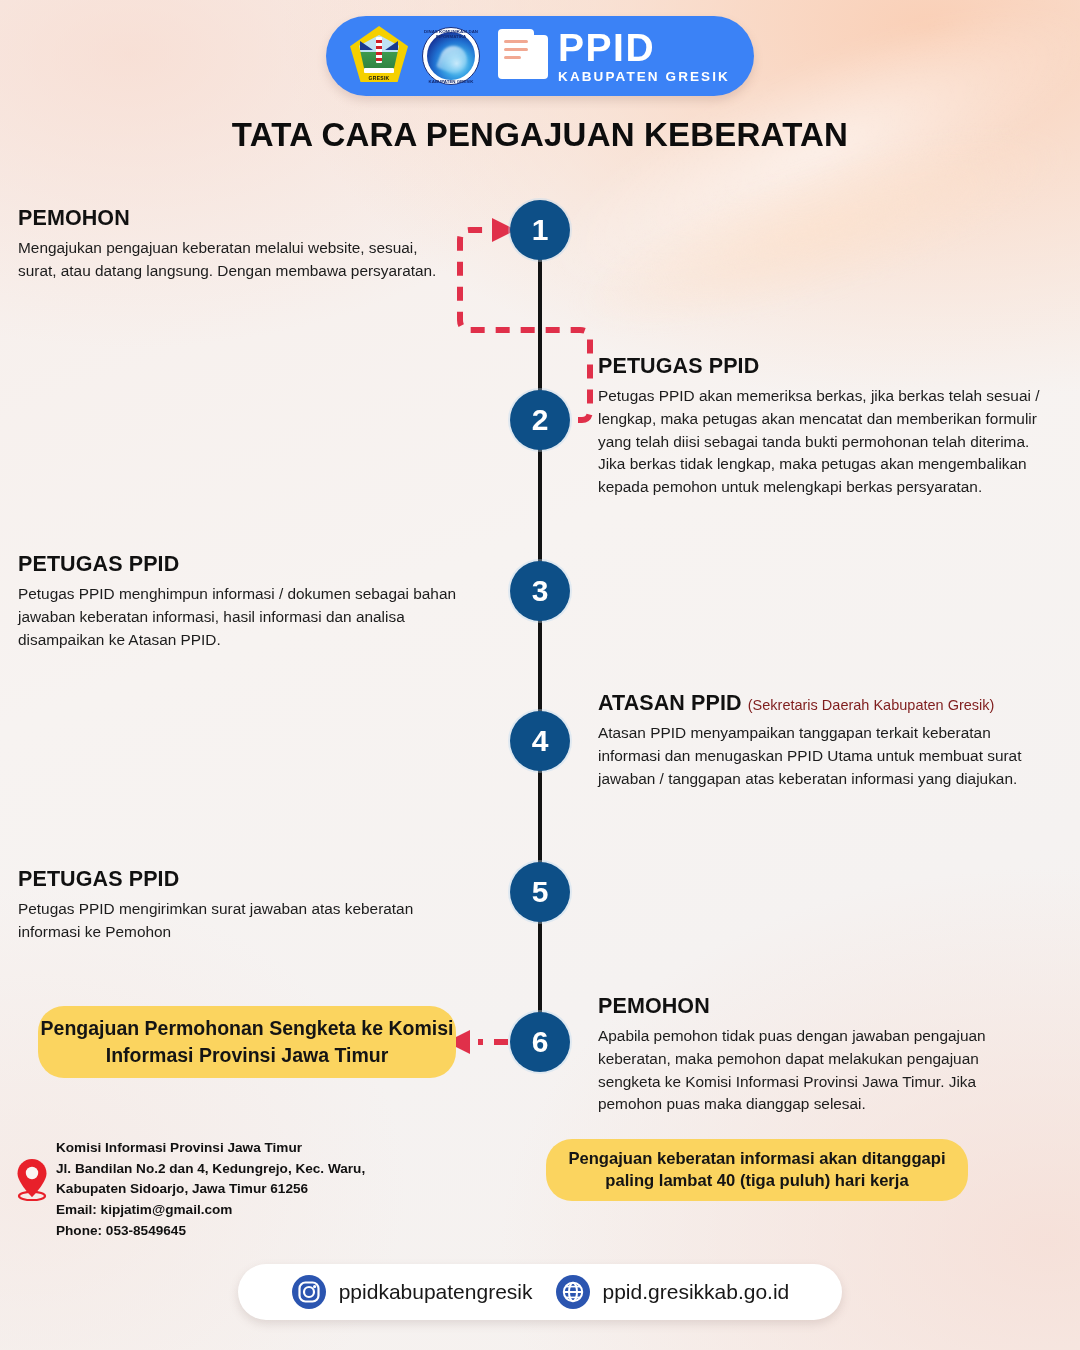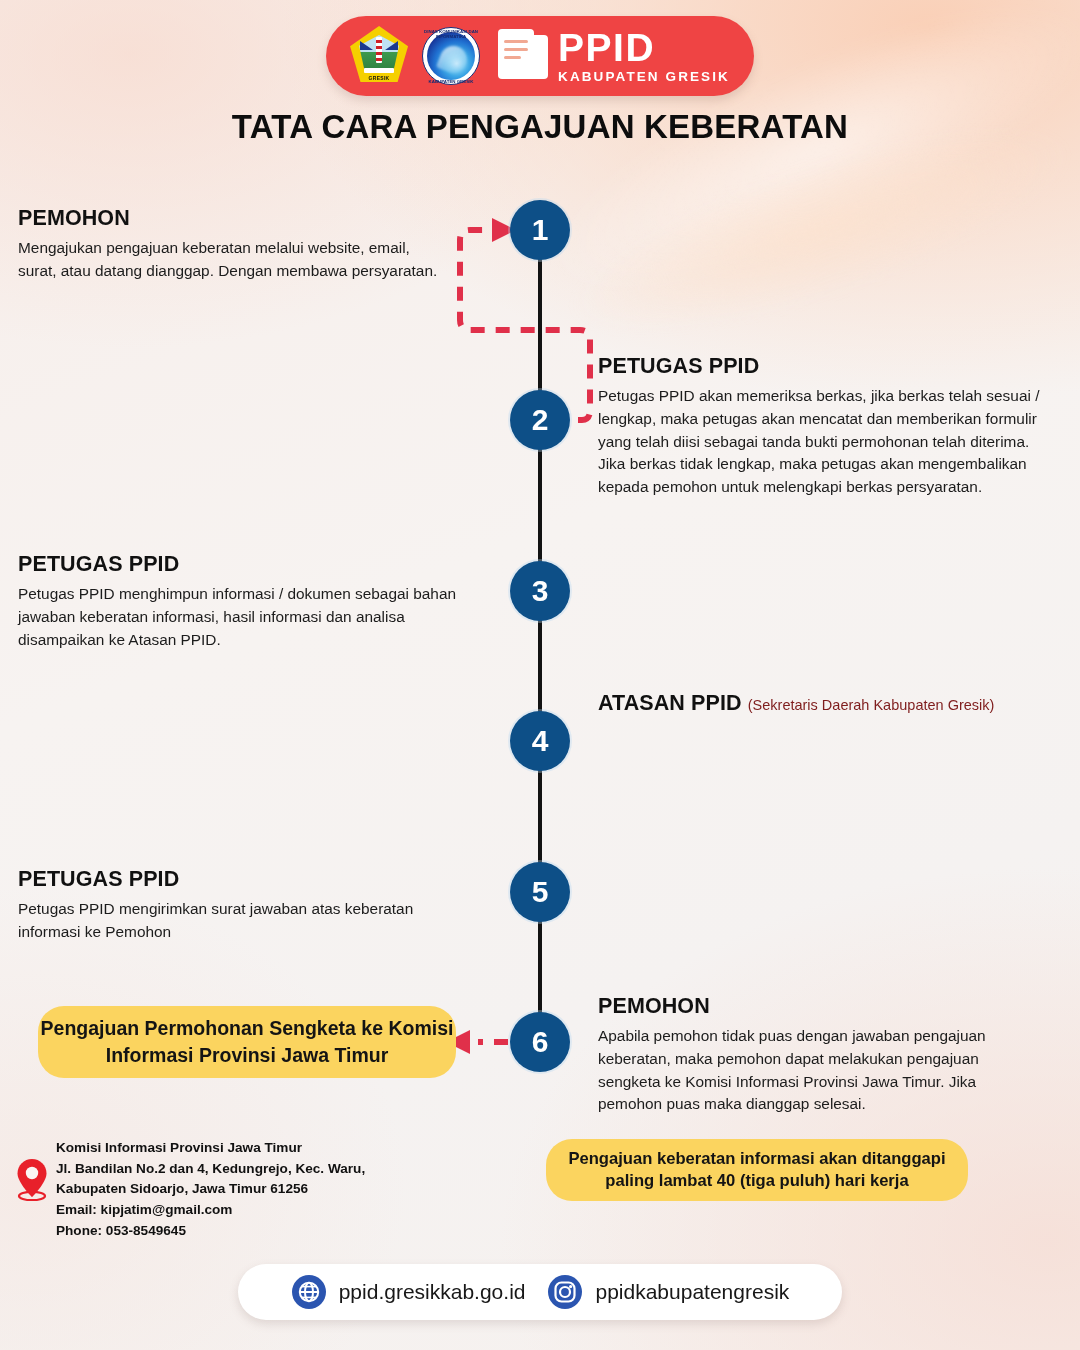--- a/index.html
+++ b/index.html
@@ -39,21 +39,21 @@
     width:640px; height:380px;
     background: radial-gradient(ellipse 360px 90px at 50% 50%, rgba(252,226,206,0.7) 0%, rgba(252,226,206,0) 72%);
     transform:rotate(-18deg);
     filter:blur(6px);
   }
 
   
   .header-pill {
     position:absolute; left:326px; top:16px;
     width:428px; height:80px;
-    background:#ef4444;
+    background:#3b82f6;
     border-radius:40px;
     display:flex; align-items:center; justify-content:center;
     gap:12px;
     box-shadow:0 5px 10px rgba(150,110,100,0.22);
   }
   .logo-gresik { width:60px; height:60px; position:relative; }
   .pentagon {
     width:58px; height:56px; background:#f5d000;
     clip-path: polygon(50% 0%, 100% 36%, 82% 100%, 18% 100%, 0% 36%);
     position:relative;
@@ -129,21 +129,21 @@
   }
   .doc-front i:nth-child(1){ top:11px; width:24px; }
   .doc-front i:nth-child(2){ top:19px; width:24px; }
   .doc-front i:nth-child(3){ top:27px; width:17px; }
   .ppid-words{ display:flex; flex-direction:column; line-height:1; }
   .ppid-words .big{ font-size:39px; font-weight:bold; color:#fff; letter-spacing:1.5px; }
   .ppid-words .small{ font-size:13.5px; font-weight:bold; color:#fff; letter-spacing:2.1px; margin-top:3px; }
 
   
   .page-title{
-    position:absolute; left:0; right:0; top:108px;
+    position:absolute; left:0; right:0; top:116px;
     text-align:center;
     font-size:33px; font-weight:bold; color:#0d0d0d;
     letter-spacing:.2px;
   }
 
   
   .timeline-line{
     position:absolute; left:538px; top:228px;
     width:4px; height:822px; background:#121212;
   }
@@ -282,35 +282,36 @@
 
   <div class="node n1">1</div>
   <div class="node n2">2</div>
   <div class="node n3">3</div>
   <div class="node n4">4</div>
   <div class="node n5">5</div>
   <div class="node n6">6</div>
 
   <div class="step s1">
     <h3>PEMOHON</h3>
-    <p>Mengajukan pengajuan keberatan melalui website, email, surat, atau datang dianggap. Dengan membawa persyaratan.</p>
+    <p>Mengajukan pengajuan keberatan melalui website, sesuai, surat, atau datang langsung. Dengan membawa persyaratan.</p>
   </div>
 
   <div class="step s2">
     <h3>PETUGAS PPID</h3>
     <p>Petugas PPID akan memeriksa berkas, jika berkas telah sesuai / lengkap, maka petugas akan mencatat dan memberikan formulir yang telah diisi sebagai tanda bukti permohonan telah diterima. Jika berkas tidak lengkap, maka petugas akan mengembalikan kepada pemohon untuk melengkapi berkas persyaratan.</p>
   </div>
 
   <div class="step s3">
     <h3>PETUGAS PPID</h3>
     <p>Petugas PPID menghimpun informasi / dokumen sebagai bahan jawaban keberatan informasi, hasil informasi dan analisa disampaikan ke Atasan PPID.</p>
   </div>
 
   <div class="step s4">
     <h3><span>ATASAN PPID</span> <span class="sub">(Sekretaris Daerah Kabupaten Gresik)</span></h3>
+    <p>Atasan PPID menyampaikan tanggapan terkait keberatan informasi dan menugaskan PPID Utama untuk membuat surat jawaban / tanggapan atas keberatan informasi yang diajukan.</p>
   </div>
 
   <div class="step s5">
     <h3>PETUGAS PPID</h3>
     <p>Petugas PPID mengirimkan surat jawaban atas keberatan informasi ke Pemohon</p>
   </div>
 
   <div class="step s6">
     <h3>PEMOHON</h3>
     <p>Apabila pemohon tidak puas dengan jawaban pengajuan keberatan, maka pemohon dapat melakukan pengajuan sengketa ke Komisi Informasi Provinsi Jawa Timur. Jika pemohon puas maka dianggap selesai.</p>
@@ -327,36 +328,36 @@
 
   <div class="address">
     <div>Komisi Informasi Provinsi Jawa Timur</div>
     <div>Jl. Bandilan No.2 dan 4, Kedungrejo, Kec. Waru,</div>
     <div>Kabupaten Sidoarjo, Jawa Timur 61256</div>
     <div>Email: kipjatim@gmail.com</div>
     <div>Phone: 053-8549645</div>
   </div>
 
   <div class="social-bar">
+    <div class="social-item">
+      <svg class="ig-icon" viewBox="0 0 36 36">
+        <circle cx="18" cy="18" r="17" fill="#2b55b0"></circle>
+        <rect x="8.5" y="8.5" width="19" height="19" rx="6" ry="6" fill="none" stroke="#fff" stroke-width="2.2"></rect>
+        <circle cx="18" cy="18" r="5" fill="none" stroke="#fff" stroke-width="2.2"></circle>
+        <circle cx="23.6" cy="12.6" r="1.6" fill="#fff"></circle>
+      </svg>
+      <span class="label">ppidkabupatengresik</span>
+    </div>
+
     <div class="social-item">
       <svg class="web-icon" viewBox="0 0 36 36">
         <circle cx="18" cy="18" r="17" fill="#2b55b0"></circle>
         <circle cx="18" cy="18" r="9.2" fill="none" stroke="#fff" stroke-width="2"></circle>
         <ellipse cx="18" cy="18" rx="4" ry="9.2" fill="none" stroke="#fff" stroke-width="2"></ellipse>
         <line x1="8.8" y1="18" x2="27.2" y2="18" stroke="#fff" stroke-width="2"></line>
         <line x1="10.4" y1="12.6" x2="25.6" y2="12.6" stroke="#fff" stroke-width="1.6"></line>
         <line x1="10.4" y1="23.4" x2="25.6" y2="23.4" stroke="#fff" stroke-width="1.6"></line>
       </svg>
       <span class="label">ppid.gresikkab.go.id</span>
     </div>
-
-    <div class="social-item">
-      <svg class="ig-icon" viewBox="0 0 36 36">
-        <circle cx="18" cy="18" r="17" fill="#2b55b0"></circle>
-        <rect x="8.5" y="8.5" width="19" height="19" rx="6" ry="6" fill="none" stroke="#fff" stroke-width="2.2"></rect>
-        <circle cx="18" cy="18" r="5" fill="none" stroke="#fff" stroke-width="2.2"></circle>
-        <circle cx="23.6" cy="12.6" r="1.6" fill="#fff"></circle>
-      </svg>
-      <span class="label">ppidkabupatengresik</span>
-    </div>
   </div>
 
 </div>
 
 </body></html>

